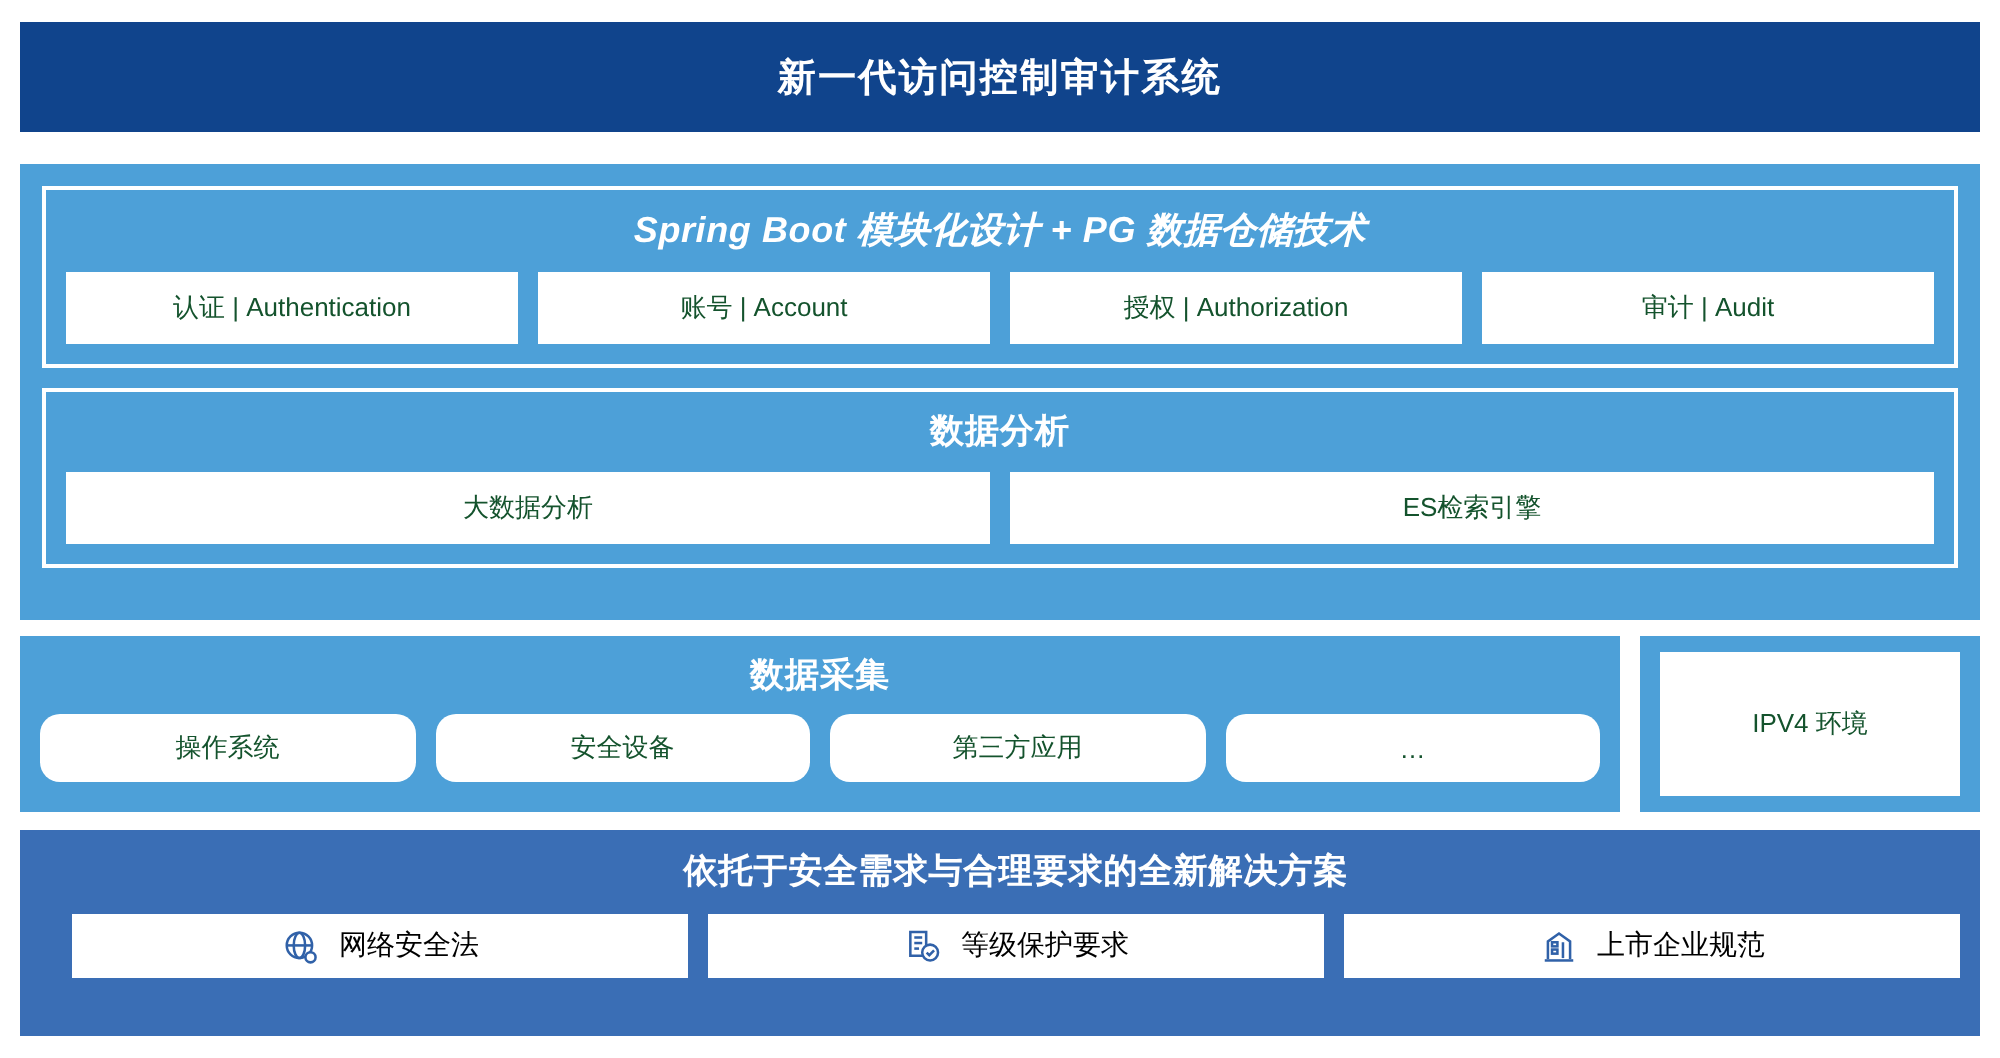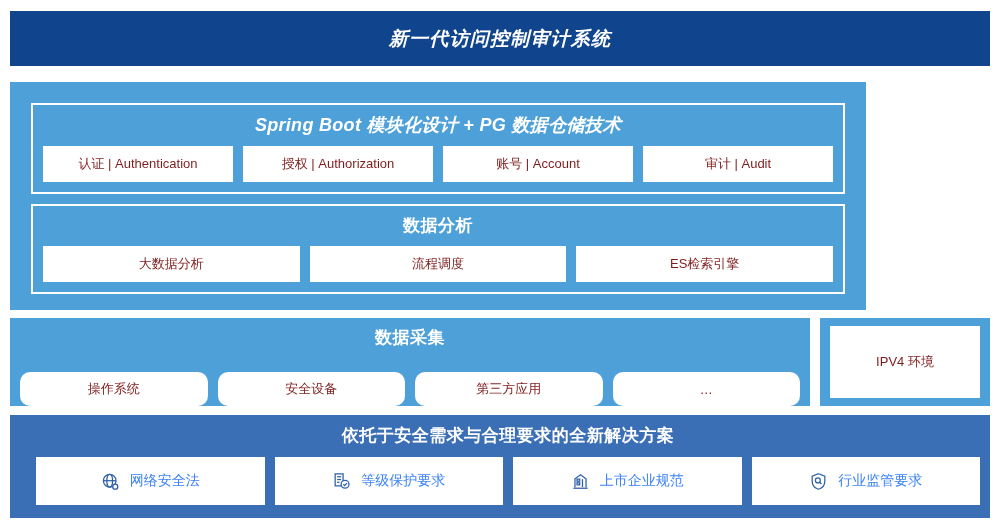--- a/index.html
+++ b/index.html
@@ -14,48 +14,47 @@
   
   .header {
     position: absolute; left: 10px; top: 11px;
     width: 980px; height: 55px;
     background: #10448c;
     display: flex; align-items: center; justify-content: center;
   }
   .header-title {
     color: #ffffff; font-size: 19px; font-weight: bold;
     letter-spacing: 1.2px;
-    font-style: italic;
   }
 
   .stack-panel {
     position: absolute; left: 10px;
-    width: 856px;
+    width: 980px;
     background: #4da0d8;
-    padding: 21px;
+    padding: 11px;
   }
 
   .inner-box {
     border: 2px solid #ffffff;
     padding: 8px 10px 10px 10px;
   }
   .inner-title {
     text-align: center; color: #ffffff;
     font-size: 17px; font-weight: bold;
     margin-bottom: 9px; letter-spacing: .5px;
   }
   .inner-title.italic { font-style: italic; font-size: 18px; letter-spacing: .3px; }
 
   .card-row { display: flex; gap: 10px; }
   .card {
     flex: 1 1 0;
     background: #ffffff;
     height: 36px;
     display: flex; align-items: center; justify-content: center;
-    color: #7f1d1d; font-size: 13px;
+    color: #14532d; font-size: 13px;
     white-space: nowrap;
   }
 
   
   #sec-arch { top: 82px; height: 228px; }
   #sec-arch .inner-box + .inner-box { margin-top: 10px; }
 
   
   #sec-collect {
     top: 318px; height: 88px;
@@ -66,31 +65,31 @@
   .collect-main {
     flex: 1 1 auto; background: #4da0d8;
     padding: 8px 10px 10px 10px;
   }
   .collect-side {
     width: 170px; background: #4da0d8;
     padding: 8px 10px; display: flex; flex-direction: column; gap: 8px;
   }
   .collect-side .card { height: 28px; font-size: 13px; }
   .collect-main .card { height: 34px; border-radius: 10px; }
-  .collect-main .inner-title { margin-bottom: 23px; }
+  .collect-main .inner-title { margin-bottom: 8px; }
 
   
   #sec-compliance {
     top: 415px; height: 103px;
     left: 10px; width: 980px;
     background: #3a6eb5; padding: 9px 10px 11px 26px;
   }
   #sec-compliance .inner-title { font-size: 17px; margin-bottom: 10px; }
   #sec-compliance .card {
-    height: 48px; color: #3b82f6; font-size: 14px; gap: 10px;
+    height: 32px; color: #000000; font-size: 14px; gap: 10px;
   }
   .icon { display: inline-flex; align-items: center; justify-content: center; }
   .icon svg { display: block; }
 </style>
 </head>
 <body>
 
 <div class="page">
 
   <div class="header">
@@ -99,39 +98,36 @@
 
   <div class="stack-panel" id="sec-arch">
 
     <div class="inner-box">
       <div class="inner-title italic">Spring Boot 模块化设计 + PG 数据仓储技术</div>
       <div class="card-row">
         <div class="card">
             <span>认证 | Authentication</span>
           </div>
         <div class="card">
+            <span>账号 | Account</span>
+          </div>
+        <div class="card">
             <span>授权 | Authorization</span>
-          </div>
-        <div class="card">
-            <span>账号 | Account</span>
           </div>
         <div class="card">
             <span>审计 | Audit</span>
           </div>
       </div>
     </div>
 
     <div class="inner-box">
       <div class="inner-title">数据分析</div>
       <div class="card-row">
         <div class="card">
             <span>大数据分析</span>
-          </div>
-        <div class="card">
-            <span>流程调度</span>
           </div>
         <div class="card">
             <span>ES检索引擎</span>
           </div>
       </div>
     </div>
 
   </div>
 
   <div class="stack-panel" id="sec-collect">
@@ -195,27 +191,17 @@
             <path d="M5 19.5V8.5l7-5 7 5v11"></path>
             <line x1="3" y1="20.5" x2="21" y2="20.5"></line>
             <rect x="7.6" y="9" width="3.4" height="2.6"></rect>
             <rect x="7.6" y="13.6" width="3.4" height="2.6"></rect>
             <line x1="14.5" y1="9" x2="14.5" y2="19"></line>
           </svg>
         </span>
         <span>上市企业规范</span>
       </div>
 
-      <div class="card">
-        <span class="icon">
-          <svg width="19" height="19" viewBox="0 0 24 24" fill="none" stroke="#3061a8" stroke-width="1.6">
-            <path d="M12 2.2l8 3v6.3c0 5-3.4 9-8 10.3-4.6-1.3-8-5.3-8-10.3V5.2z"></path>
-            <circle cx="11.2" cy="10.6" r="3.1"></circle>
-            <line x1="13.5" y1="13" x2="15.6" y2="15.1"></line>
-          </svg>
-        </span>
-        <span>行业监管要求</span>
-      </div>
 
     </div>
   </div>
 
 </div>
 
 </body></html>

